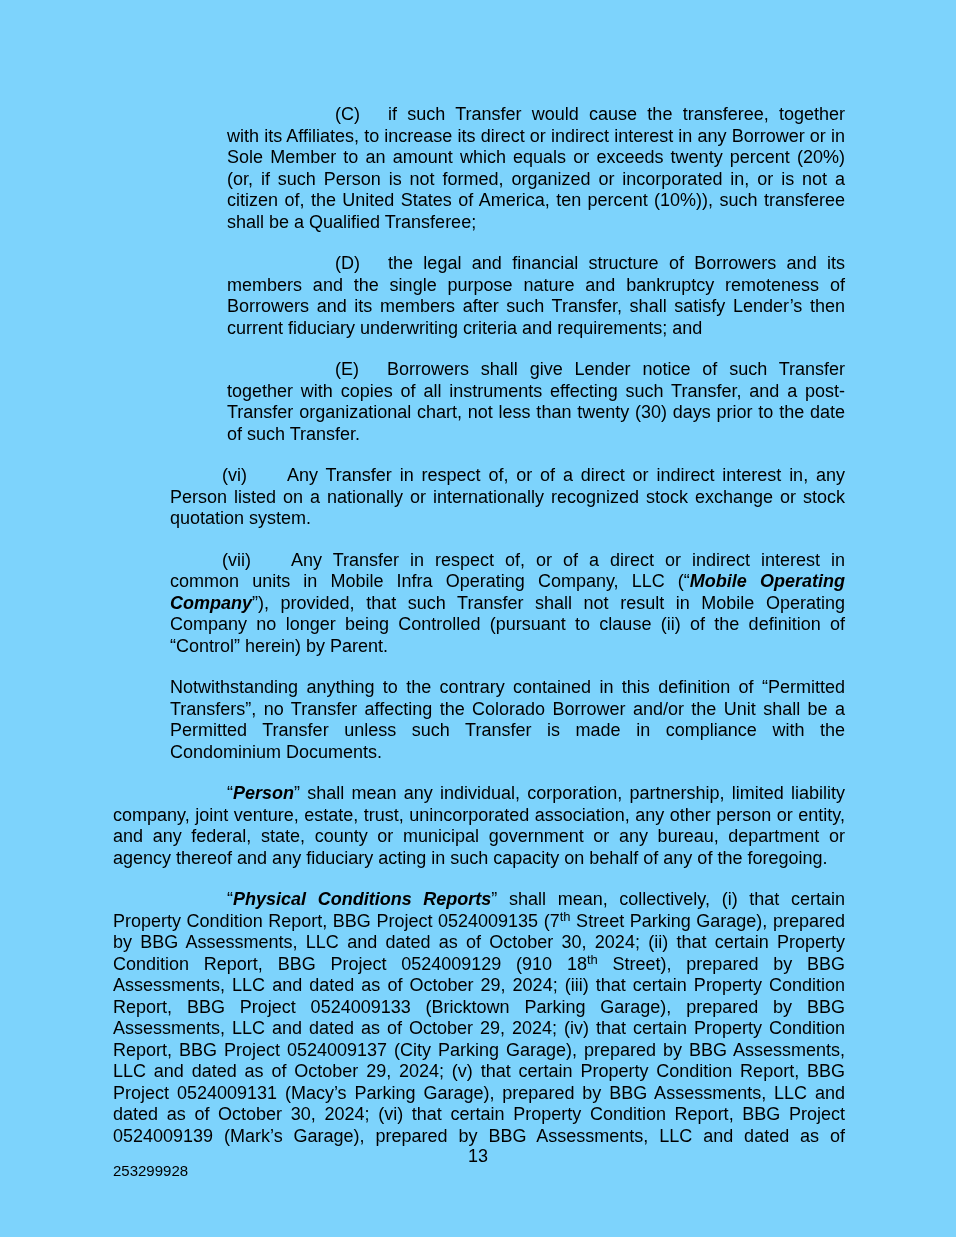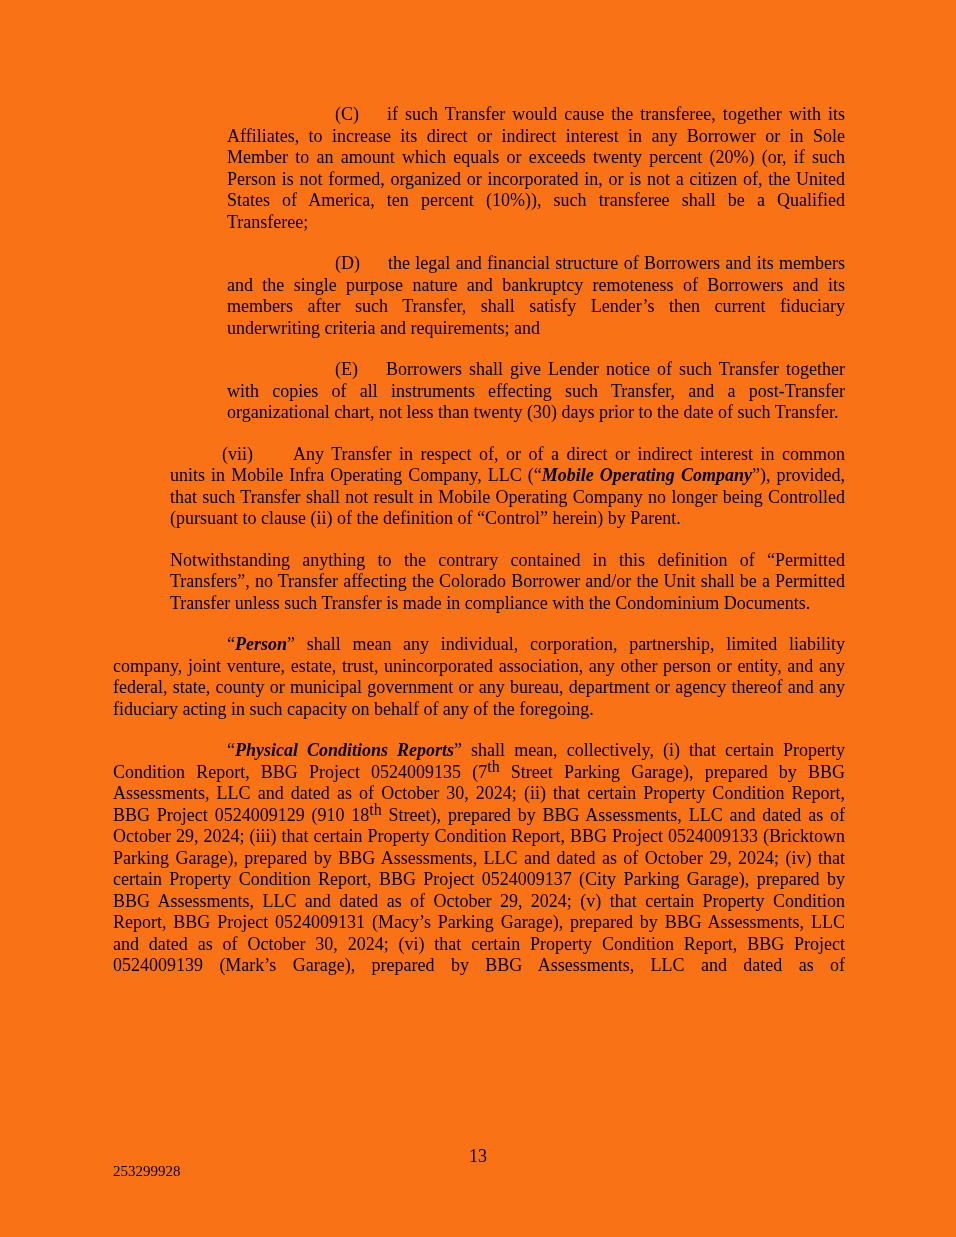--- a/index.html
+++ b/index.html
@@ -7,22 +7,22 @@
     padding: 0;
     background: #ffffff;
     width: 956px;
     height: 1237px;
     overflow: hidden;
   }
   .page {
     position: relative;
     width: 956px;
     height: 1237px;
-    background: #f97316;
-    font-family: Liberation Serif, serif;
+    background: #7dd3fc;
+    font-family: Liberation Sans, sans-serif;
     color: #000000;
   }
   .content {
     position: absolute;
     top: 104px;
     left: 113px;
     width: 732px;
     font-size: 18px;
     line-height: 21.5px;
     text-align: justify;
@@ -46,21 +46,21 @@
   
   p.body-ind { text-indent: 114px; }
   .tab { display: inline-block; height: 1px; }
   .tab.t28 { width: 28px; }
   .tab.t40 { width: 40px; }
   .term {
     font-weight: bold;
     font-style: italic;
   }
   sup {
-    font-size: 16px;
+    font-size: 13px;
     line-height: 0;
     vertical-align: 6px;
   }
   .justify-last { text-align-last: justify; }
   .footer-pagenum {
     position: absolute;
     top: 1146px;
     left: 0;
     width: 956px;
     text-align: center;
@@ -80,20 +80,21 @@
 
 <div class="page">
   <div class="content">
 
     <p class="para sub"><span class="plabel">(C)</span><span class="tab t28"></span><span>if such Transfer would cause the transferee, together with its Affiliates, to increase its direct or indirect interest in any Borrower or in Sole Member to an amount which equals or exceeds twenty percent (20%) (or, if such Person is not formed, organized or incorporated in, or is not a citizen of, the United States of America, ten percent (10%)), such transferee shall be a Qualified Transferee;</span></p>
 
     <p class="para sub"><span class="plabel">(D)</span><span class="tab t28"></span><span>the legal and financial structure of Borrowers and its members and the single purpose nature and bankruptcy remoteness of Borrowers and its members after such Transfer, shall satisfy Lender’s then current fiduciary underwriting criteria and requirements; and</span></p>
 
     <p class="para sub"><span class="plabel">(E)</span><span class="tab t28"></span><span>Borrowers shall give Lender notice of such Transfer together with copies of all instruments effecting such Transfer, and a post-Transfer organizational chart, not less than twenty (30) days prior to the date of such Transfer.</span></p>
 
+    <p class="para lvl1 ind"><span class="plabel">(vi)</span><span class="tab t40"></span><span>Any Transfer in respect of, or of a direct or indirect interest in, any Person listed on a nationally or internationally recognized stock exchange or stock quotation system.</span></p>
 
     <p class="para lvl1 ind"><span class="plabel">(vii)</span><span class="tab t40"></span><span>Any Transfer in respect of, or of a direct or indirect interest in common units in Mobile Infra Operating Company, LLC (“</span><span class="term">Mobile Operating Company</span><span>”), provided, that such Transfer shall not result in Mobile Operating Company no longer being Controlled (pursuant to clause (ii) of the definition of “Control” herein) by Parent.</span></p>
 
     <p class="para lvl1"><span>Notwithstanding anything to the contrary contained in this definition of “Permitted Transfers”, no Transfer affecting the Colorado Borrower and/or the Unit shall be a Permitted Transfer unless such Transfer is made in compliance with the Condominium Documents.</span></p>
 
     <p class="para body-ind"><span>“</span><span class="term">Person</span><span>” shall mean any individual, corporation, partnership, limited liability company, joint venture, estate, trust, unincorporated association, any other person or entity, and any federal, state, county or municipal government or any bureau, department or agency thereof and any fiduciary acting in such capacity on behalf of any of the foregoing.</span></p>
 
     <p class="para body-ind justify-last"><span>“</span><span class="term">Physical Conditions Reports</span><span>” shall mean, collectively, (i) that certain Property Condition Report, BBG Project 0524009135 (7</span><sup>th</sup><span> Street Parking Garage), prepared by BBG Assessments, LLC and dated as of October 30, 2024; (ii) that certain Property Condition Report, BBG Project 0524009129 (910 18</span><sup>th</sup><span> Street), prepared by BBG Assessments, LLC and dated as of October 29, 2024; (iii) that certain Property Condition Report, BBG Project 0524009133 (Bricktown Parking Garage), prepared by BBG Assessments, LLC and dated as of October 29, 2024; (iv) that certain Property Condition Report, BBG Project 0524009137 (City Parking Garage), prepared by BBG Assessments, LLC and dated as of October 29, 2024; (v) that certain Property Condition Report, BBG Project 0524009131 (Macy’s Parking Garage), prepared by BBG Assessments, LLC and dated as of October 30, 2024; (vi) that certain Property Condition Report, BBG Project 0524009139 (Mark’s Garage), prepared by BBG Assessments, LLC and dated as of</span></p>
 
   </div>

